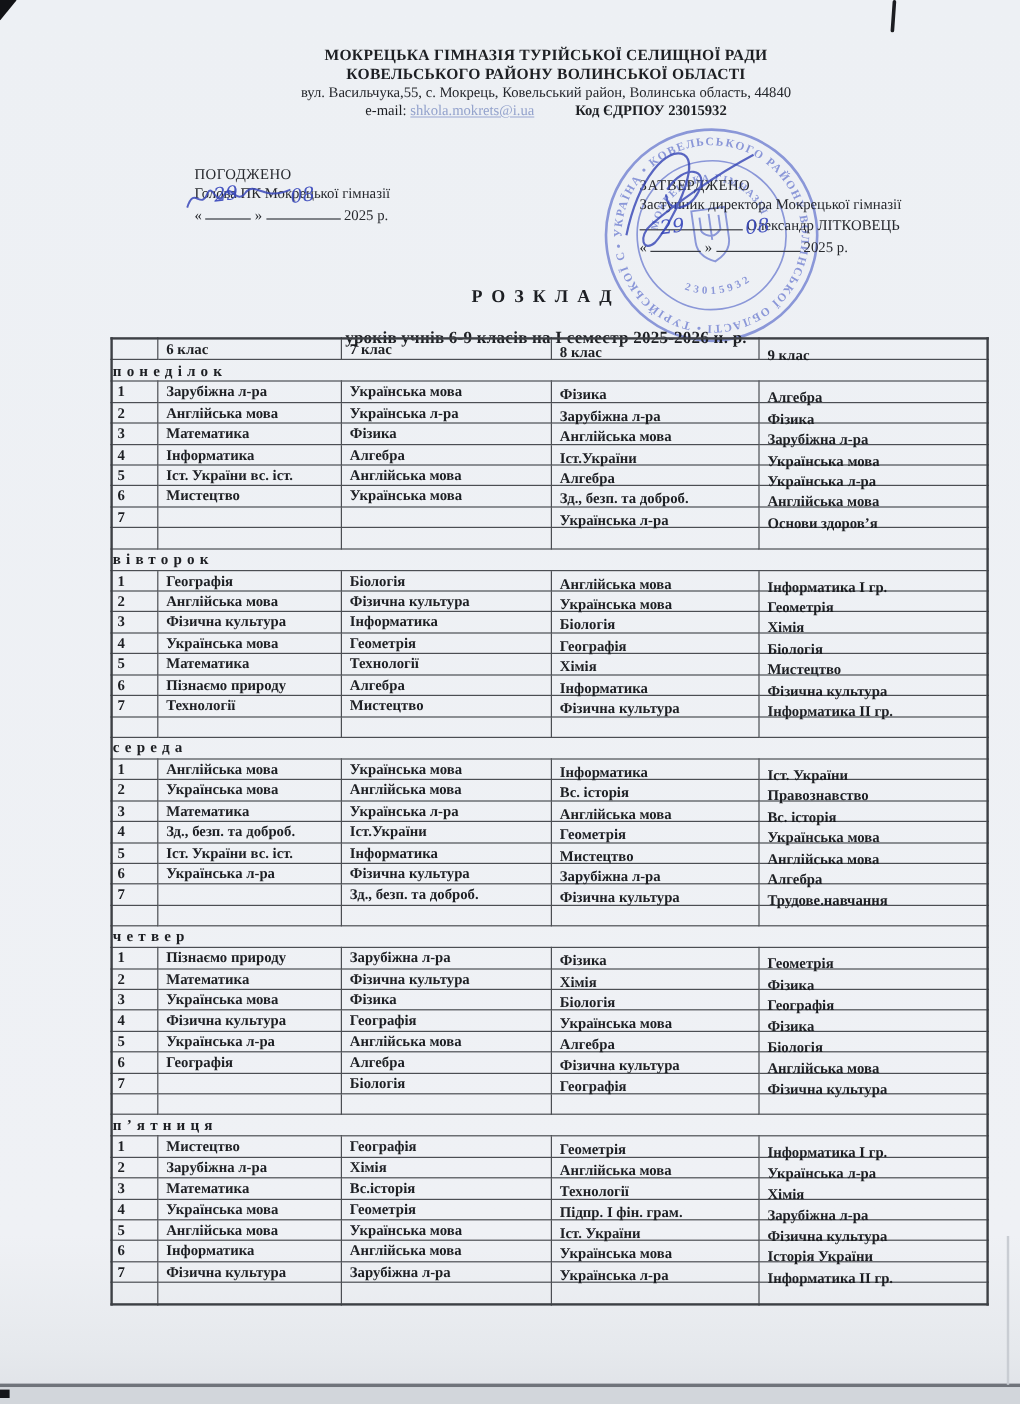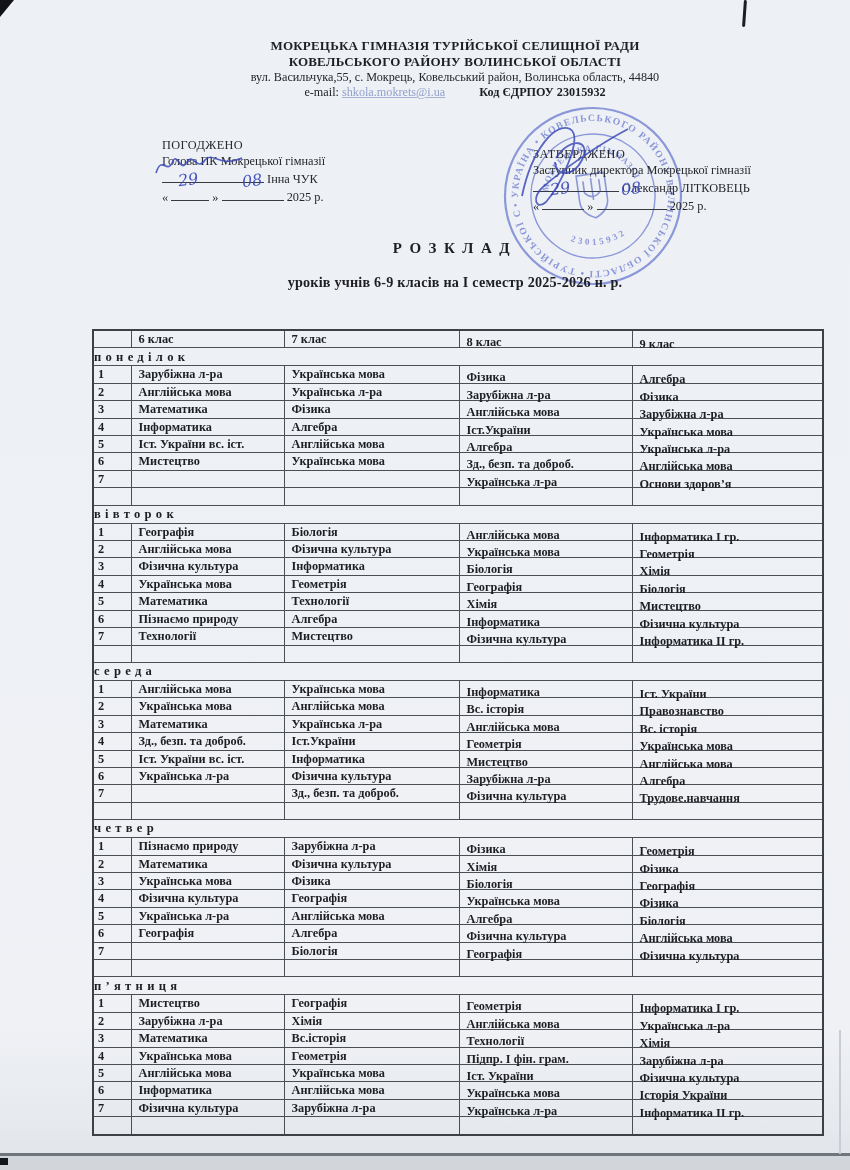--- a/index.html
+++ b/index.html
@@ -44,21 +44,21 @@
   
   .stamp { position:absolute; left:497px; top:100px; width:192px; height:192px; transform:rotate(-8deg); opacity:.62; }
 
   
   .title-block { position:absolute; left:60px; top:240px; width:790px; text-align:center; }
   .title1 { font-weight:bold; font-size:15px; letter-spacing:.5em; }
   .title2 { font-weight:bold; font-size:14.2px; margin-top:17px; letter-spacing:.2px; }
 
   
   .sched-wrap { position:absolute; left:92px; top:281px; }
-  table { border-collapse:collapse; table-layout:fixed; width:732px; border:2px solid #3d4045;margin-top:48px; }
+  table { border-collapse:collapse; table-layout:fixed; width:732px; border:2px solid #3d4045; }
   col.c-num { width:38px; } col.c-6 { width:153px; } col.c-7 { width:175px; }
   col.c-8 { width:173px; } col.c-9 { width:191px; }
   td,th { border:1px solid #4b4e53; font-weight:bold; font-size:12.3px; line-height:16.4px;
           height:16.4px; padding:0 0 0 7px; text-align:left; white-space:nowrap; overflow:visible; }
   th { height:16px; font-size:12.4px; }
   td.num { padding-left:4px; }
   td.day-band { text-align:left; letter-spacing:.34em; height:17px; font-size:12.6px; padding:0; }
   .shiftA { display:inline-block; transform:translateY(2.5px); }
   .shiftB { display:inline-block; transform:translateY(5px); }
 </style>
@@ -106,24 +106,20 @@
       </text>
       <text font-size="9" letter-spacing="3" text-anchor="middle">
         <textPath href="#bottomArc" startOffset="50%">23015932</textPath>
       </text>
     </g>
   </svg>
 
   <div class="approval appr-left">
     <div class="appr-status">ПОГОДЖЕНО</div>
     <div>Голова ПК Мокрецької гімназії</div>
-    <div>
-      <span class="sig-line" style="width:102px;"></span>
-      <span>Інна ЧУК</span>
-    </div>
     <div>
       <span>«</span>
       <span class="sig-line" style="width:38px;">
         <span class="hw" style="left:7px; top:-15px;">29</span>
       </span>
       <span>»</span>
       <span class="sig-line" style="width:62px;">
         <span class="hw" style="left:20px; top:-14px;">08</span>
       </span>
       <span>2025 р.</span>

